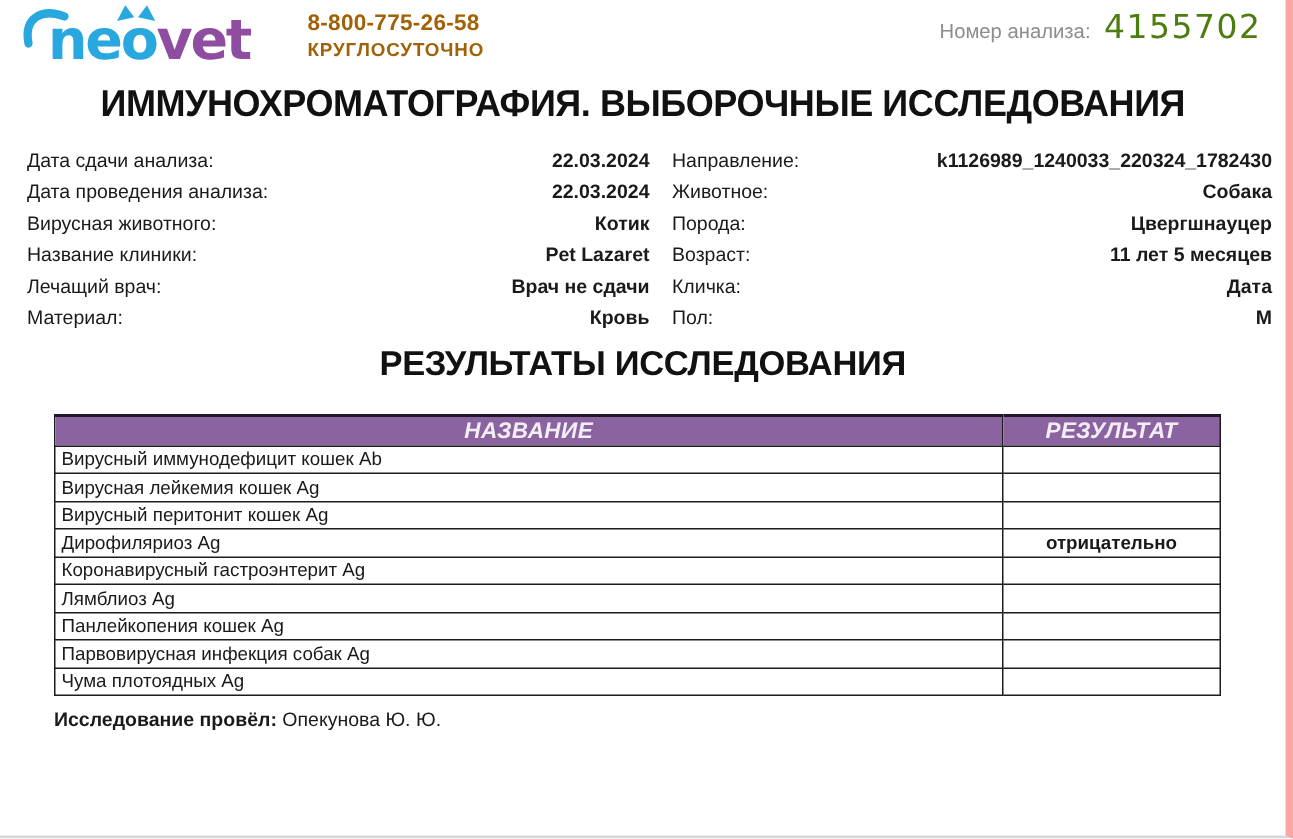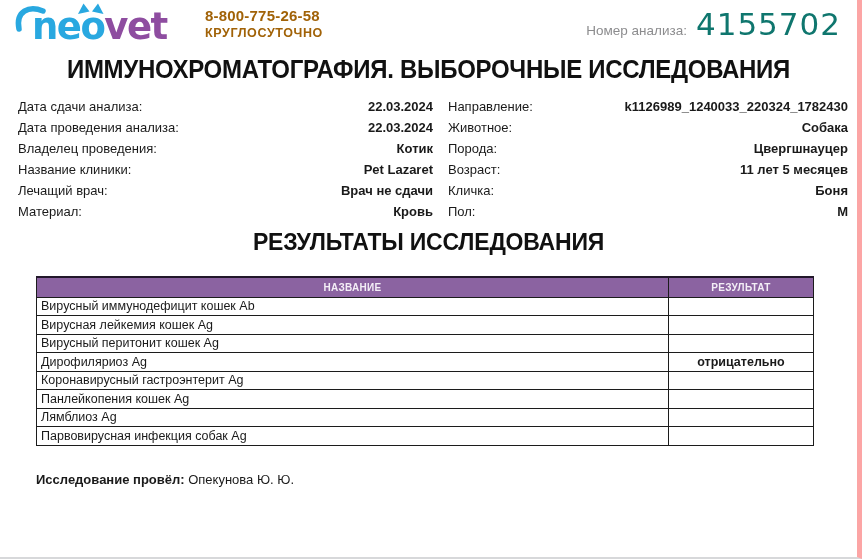--- a/index.html
+++ b/index.html
@@ -22,21 +22,21 @@
     position: absolute; left: 205px; top: 7px;
     color: #a16207; font-weight: bold; line-height: 1.25;
   }
   .phone-number { font-size: 15px; letter-spacing: 0.2px; }
   .phone-sub { font-size: 12.5px; letter-spacing: 0.6px; }
   .analysis-no {
     position: absolute; right: 16px; top: 6px;
     display: flex; align-items: baseline; gap: 9px;
   }
   .analysis-no .label { color: #8c8c8e; font-size: 13.5px; }
-  .analysis-no .number { color: #0f766e; font-size: 31px; font-weight: 400; letter-spacing: 1px; font-family: "DejaVu Sans", sans-serif; }
+  .analysis-no .number { color: #4d7c0f; font-size: 22px; font-weight: 400; letter-spacing: 1px; font-family: "DejaVu Sans", sans-serif; }
 
   
   .doc-title {
     position: absolute; top: 55px; left: 0; width: 100%;
     text-align: center; font-weight: bold; font-size: 25px;
     color: #111; transform: scaleX(0.96); letter-spacing: -0.3px;
   }
   .results-title {
     position: absolute; top: 229px; left: 0; width: 100%;
     text-align: center; font-weight: bold; font-size: 23px;
@@ -59,22 +59,22 @@
     font-size: 12.5px;
   }
   .results-table th, .results-table td {
     border: 1.6px solid #1c1c1c;
     padding: 0 4px;
     overflow: hidden; white-space: nowrap;
   }
   .results-table th {
     background: #8b63a1;
     border-top: 2.5px solid #22182a;
-    color: #f3eef6; font-weight: bold; font-size: 10px;
-    height: 20px; letter-spacing: 0.3px;
+    color: #f3eef6; font-weight: bold; font-size: 15px;
+    height: 20px; letter-spacing: 0.3px; font-style: italic;
   }
   .results-table td { height: 18.5px; background: #ffffff; }
   .results-table td.result-cell { text-align: center; font-weight: bold; }
   .col-name { width: 632px; }
   .col-result { width: 145px; }
 
   
   .report-footer { position: absolute; left: 36px; top: 472px; font-size: 13px; }
   .report-footer .label { font-weight: bold; }
 </style>
@@ -110,21 +110,21 @@
 
   <div class="meta-row">
       <span class="meta-label">Дата сдачи анализа:</span>
       <span class="meta-value">22.03.2024</span>
     </div>
       <div class="meta-row">
       <span class="meta-label">Дата проведения анализа:</span>
       <span class="meta-value">22.03.2024</span>
     </div>
       <div class="meta-row">
-      <span class="meta-label">Владелец проведения:</span>
+      <span class="meta-label">Вирусная животного:</span>
       <span class="meta-value">Котик</span>
     </div>
       <div class="meta-row">
       <span class="meta-label">Название клиники:</span>
       <span class="meta-value">Pet Lazaret</span>
     </div>
       <div class="meta-row">
       <span class="meta-label">Лечащий врач:</span>
       <span class="meta-value">Врач не сдачи</span>
     </div>
@@ -147,21 +147,21 @@
       <div class="meta-row">
       <span class="meta-label">Порода:</span>
       <span class="meta-value">Цвергшнауцер</span>
     </div>
       <div class="meta-row">
       <span class="meta-label">Возраст:</span>
       <span class="meta-value">11 лет 5 месяцев</span>
     </div>
       <div class="meta-row">
       <span class="meta-label">Кличка:</span>
-      <span class="meta-value">Боня</span>
+      <span class="meta-value">Дата</span>
     </div>
       <div class="meta-row">
       <span class="meta-label">Пол:</span>
       <span class="meta-value">М</span>
     </div>
     </div>
 
   <div class="results-title">РЕЗУЛЬТАТЫ ИССЛЕДОВАНИЯ</div>
 
   <table class="results-table">
@@ -191,29 +191,33 @@
       </tr>
         <tr>
         <td class="name-cell">Дирофиляриоз Ag</td>
         <td class="result-cell">отрицательно</td>
       </tr>
         <tr>
         <td class="name-cell">Коронавирусный гастроэнтерит Ag</td>
         <td class="result-cell"></td>
       </tr>
         <tr>
+        <td class="name-cell">Лямблиоз Ag</td>
+        <td class="result-cell"></td>
+      </tr>
+        <tr>
         <td class="name-cell">Панлейкопения кошек Ag</td>
         <td class="result-cell"></td>
       </tr>
         <tr>
-        <td class="name-cell">Лямблиоз Ag</td>
-        <td class="result-cell"></td>
-      </tr>
-        <tr>
         <td class="name-cell">Парвовирусная инфекция собак Ag</td>
+        <td class="result-cell"></td>
+      </tr>
+        <tr>
+        <td class="name-cell">Чума плотоядных Ag</td>
         <td class="result-cell"></td>
       </tr>
       </tbody>
   </table>
 
   <div class="report-footer">
     <span class="label">Исследование провёл:</span>
     <span class="value">Опекунова Ю. Ю.</span>
   </div>
 

